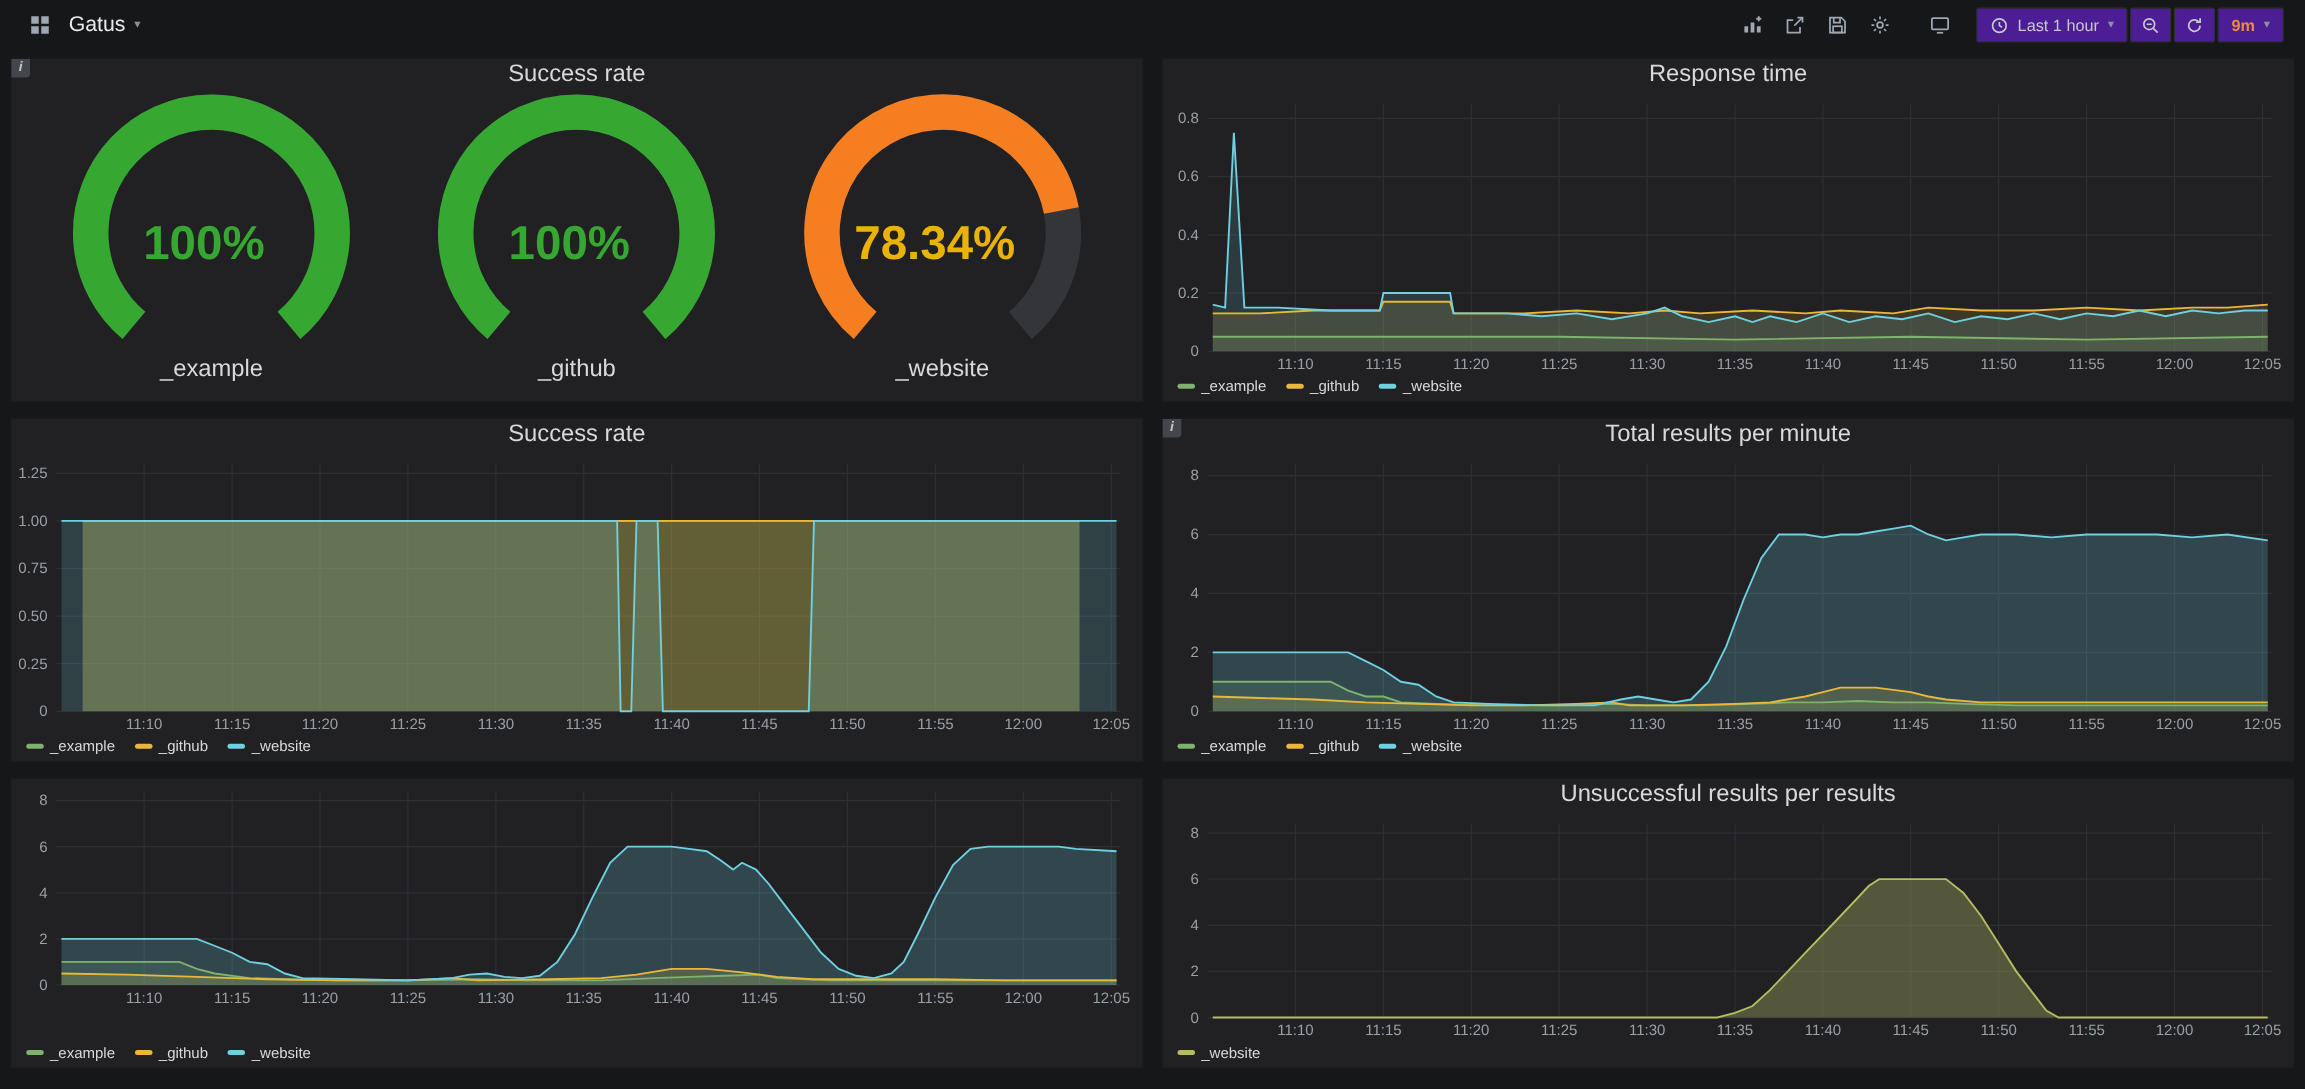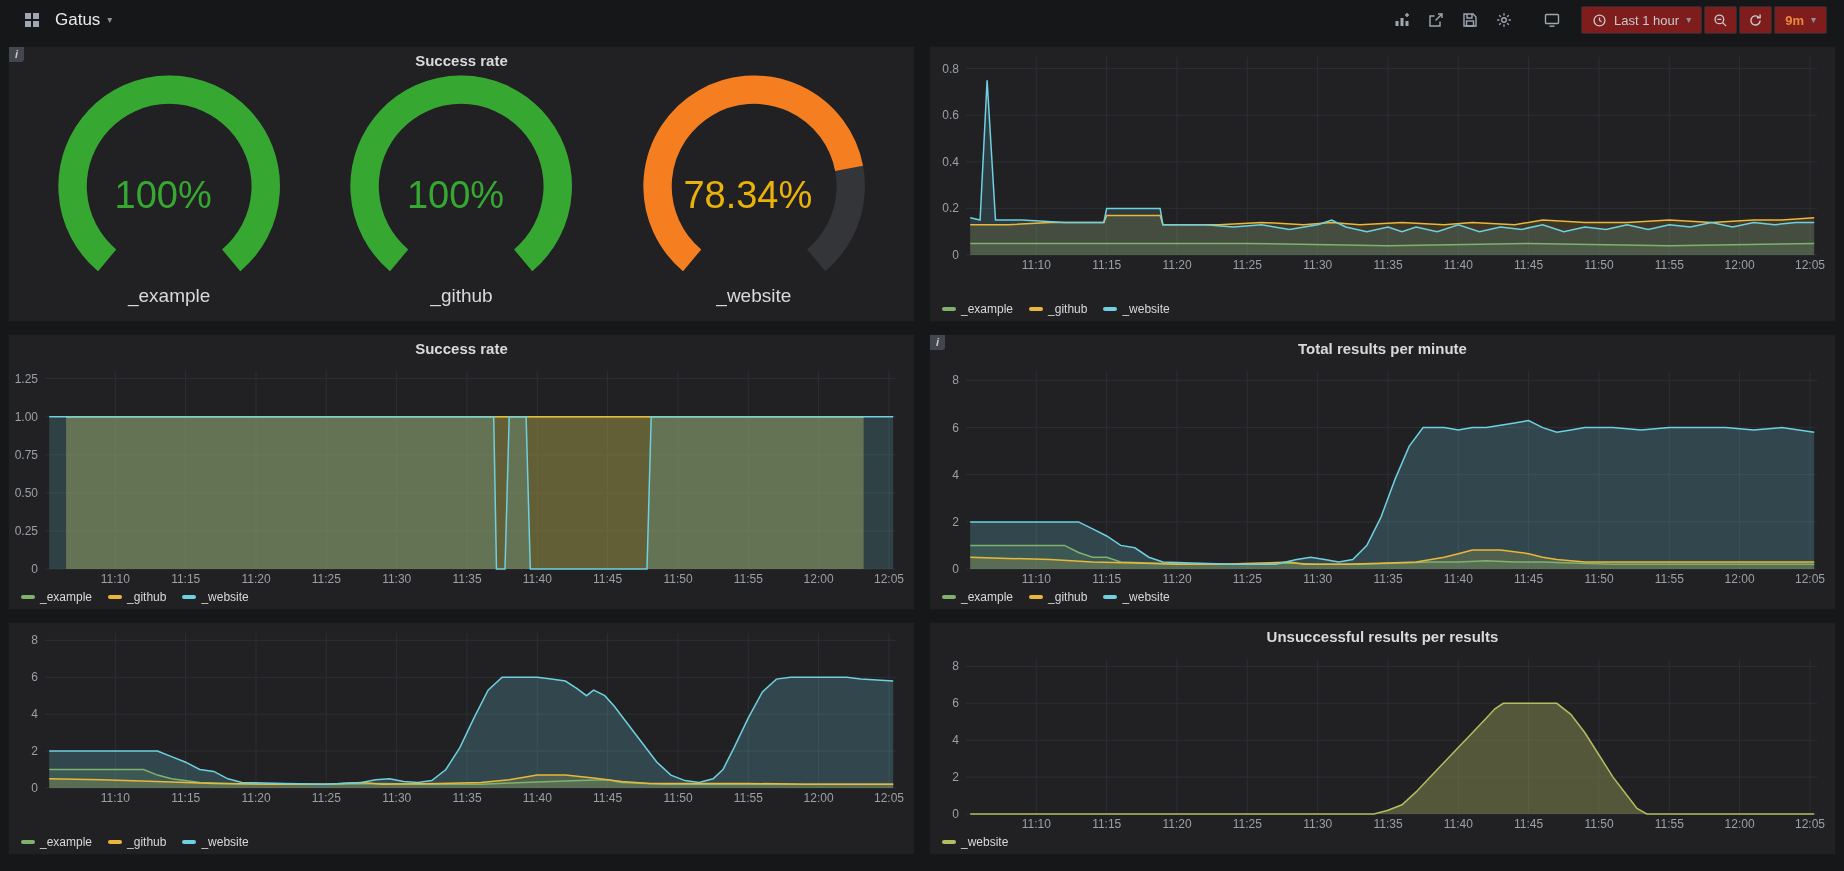--- a/index.html
+++ b/index.html
@@ -10,48 +10,48 @@
   
   .navbar{height:40px;display:flex;align-items:center;padding:0 17px;background:#161719}
   .nav-btn,.icon-btn{width:30px;height:28px;display:flex;align-items:center;justify-content:center;
     color:#9fa7b3;border-radius:2px;cursor:pointer}
   .dash-title{display:flex;align-items:center;gap:7px;margin-left:8px;font-size:17px;font-weight:500;
     color:#e9eaeb;cursor:pointer}
   .caret{font-size:10px;color:#8e9297;line-height:1}
   .nav-right{margin-left:auto;display:flex;align-items:center;gap:4px}
   .nav-sep{width:10px}
   .tp{display:flex;align-items:center;gap:2px;margin-left:10px}
-  .tp-btn{display:flex;align-items:center;gap:7px;height:28px;padding:0 10px;background:#7f1d1d;
+  .tp-btn{display:flex;align-items:center;gap:7px;height:28px;padding:0 10px;background:#4c1d95;
     border:1px solid #2c2e33;border-radius:2px;color:#c7c9cc;font-size:13px;cursor:pointer}
   .tp-btn.icon-only{padding:0 8px}
   .refresh-interval{color:#EB8B3A;font-weight:600}
 
   
   .dash{padding:6px 8px;display:grid;grid-template-columns:1fr 1fr;grid-template-rows:276px 276px 233px;
     gap:12px 14px}
   .panel{background:#212124;border:1px solid #18191b;display:flex;flex-direction:column;
     position:relative;overflow:hidden}
   .panel-header{height:26px;display:flex;align-items:center;justify-content:center;flex:none}
-  .panel-title{font-size:15px;font-weight:700;color:#d8d9da;cursor:pointer}
+  .panel-title{font-size:19px;font-weight:400;color:#d8d9da;cursor:pointer}
   .info-icon{position:absolute;left:0;top:0;width:15px;height:15px;background:#43464d;color:#c7c9cc;
     font-size:11px;font-style:italic;font-weight:700;text-align:center;line-height:15px;
     border-bottom-right-radius:3px;cursor:pointer;z-index:2}
   .chart{flex:1;min-height:0;position:relative;cursor:crosshair}
   .chart svg{position:absolute;inset:0}
   .legend{height:20px;flex:none;display:flex;align-items:center;gap:16px;padding:0 10px 4px 12px;
     font-size:12px;color:#d8d9da}
   .legend-item{display:flex;align-items:center;gap:5px;cursor:pointer}
   .legend-item .swatch{display:inline-block;width:14px;height:4px;border-radius:2px}
 
   
   .gauges{flex:1;min-height:0;display:flex;padding:2px 14px 6px}
   .gauge{flex:1;display:flex;flex-direction:column;min-width:0}
   .gauge-arc{flex:1;position:relative}
   .gauge-arc svg{position:absolute;inset:0;width:100%;height:100%}
-  .gauge-value{position:absolute;left:0;right:12px;top:47%;text-align:center;font-size:38px;font-weight:400}
+  .gauge-value{position:absolute;left:0;right:12px;top:47%;text-align:center;font-size:38px;font-weight:700}
   .gauge-label{height:30px;text-align:center;font-size:19px;color:#d8d9da;flex:none}
 </style>
 </head>
 <body>
 
 <header class="navbar">
   <button class="nav-btn">
     <svg width="16" height="16" viewBox="0 0 16 16" fill="#9fa7b3">
       <rect x="1" y="1" width="6" height="6"></rect>
         <rect x="9" y="1" width="6" height="6"></rect>
@@ -166,20 +166,23 @@
               <path d="M70.9 176.5 A92 92 0 1 1 220.4 89.0" fill="none" stroke="#F57E20" stroke-width="27"></path>
             </svg>
           <div class="gauge-value" style="color: #eab308;">78.34%</div>
         </div>
         <div class="gauge-label">_website</div>
       </div>
     </div>
   </section>
 
   <section class="panel">
+    <header class="panel-header">
+      <span class="panel-title">Response time</span>
+    </header>
     <div class="chart">
         <svg width="905" height="228">
           <line x1="36" y1="208.0" x2="887" y2="208.0" stroke="#2c2f34" stroke-width="1"></line>
           <text x="29" y="212.0" text-anchor="end" fill="#9aa0a6" font-size="12">0</text>
           <line x1="36" y1="161.4" x2="887" y2="161.4" stroke="#2c2f34" stroke-width="1"></line>
           <text x="29" y="165.4" text-anchor="end" fill="#9aa0a6" font-size="12">0.2</text>
           <line x1="36" y1="114.8" x2="887" y2="114.8" stroke="#2c2f34" stroke-width="1"></line>
           <text x="29" y="118.8" text-anchor="end" fill="#9aa0a6" font-size="12">0.4</text>
           <line x1="36" y1="68.2" x2="887" y2="68.2" stroke="#2c2f34" stroke-width="1"></line>
           <text x="29" y="72.2" text-anchor="end" fill="#9aa0a6" font-size="12">0.6</text>

